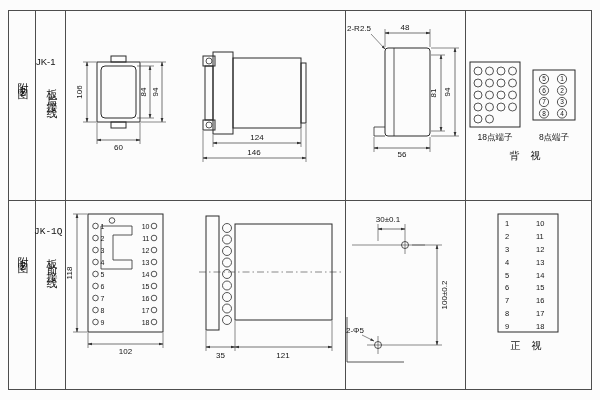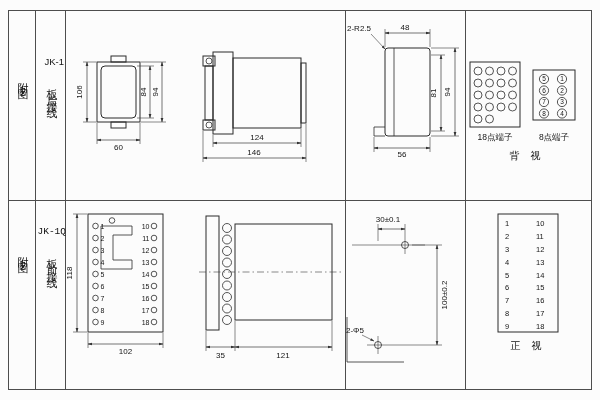--- a/index.html
+++ b/index.html
@@ -14,21 +14,21 @@
   .view{font-size:10px;letter-spacing:4px;}
   .tabn{font-size:7.5px;}
   .ol{fill:none;stroke:#2b2b2b;stroke-width:1;}
   .tl{fill:none;stroke:#2b2b2b;stroke-width:.8;}
   .xl{fill:none;stroke:#3a3a3a;stroke-width:.6;}
   .dl{fill:none;stroke:#3a3a3a;stroke-width:.7;marker-start:url(#arr);marker-end:url(#arr);}
   .cl{fill:none;stroke:#3a3a3a;stroke-width:.6;stroke-dasharray:7 3 1.5 3;}
   .grid{fill:none;stroke:#4d4d4d;stroke-width:1;}
   .vlabel{position:absolute;writing-mode:vertical-rl;text-orientation:upright;
           letter-spacing:6px;font-size:11px;color:#111;white-space:nowrap;}
-  .hlabel{position:absolute;font-size:9.5px;color:#111;text-align:right;white-space:nowrap;}
+  .hlabel{position:absolute;font-size:9.5px;color:#111;text-align:left;white-space:nowrap;}
 </style>
 </head>
 <body>
 
 <div class="stage">
 
 <svg width="600" height="400" viewBox="0 0 600 400">
   <defs>
     <marker id="arr" viewBox="0 0 10 6" refX="9" refY="3" markerWidth="7" markerHeight="4.5" orient="auto-start-reverse">
       <path d="M0,0 L10,3 L0,6 Z" fill="#333"></path>

